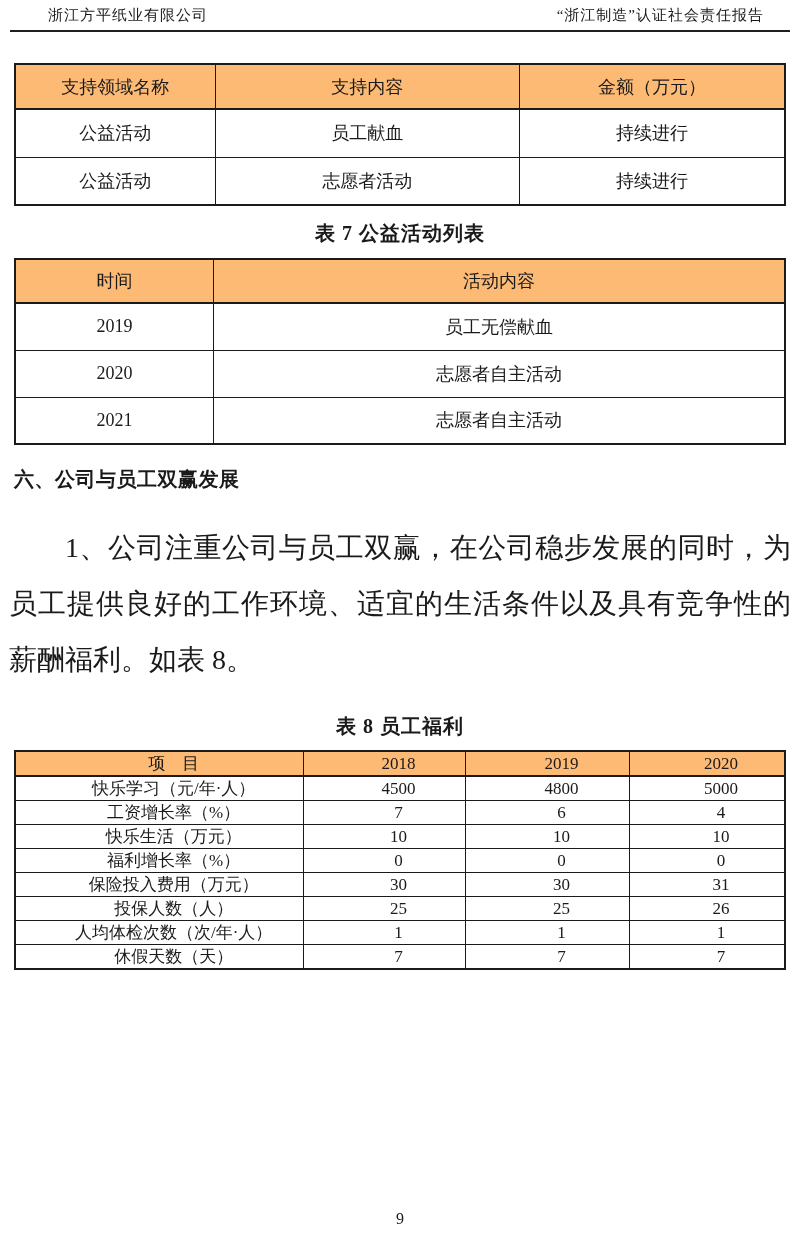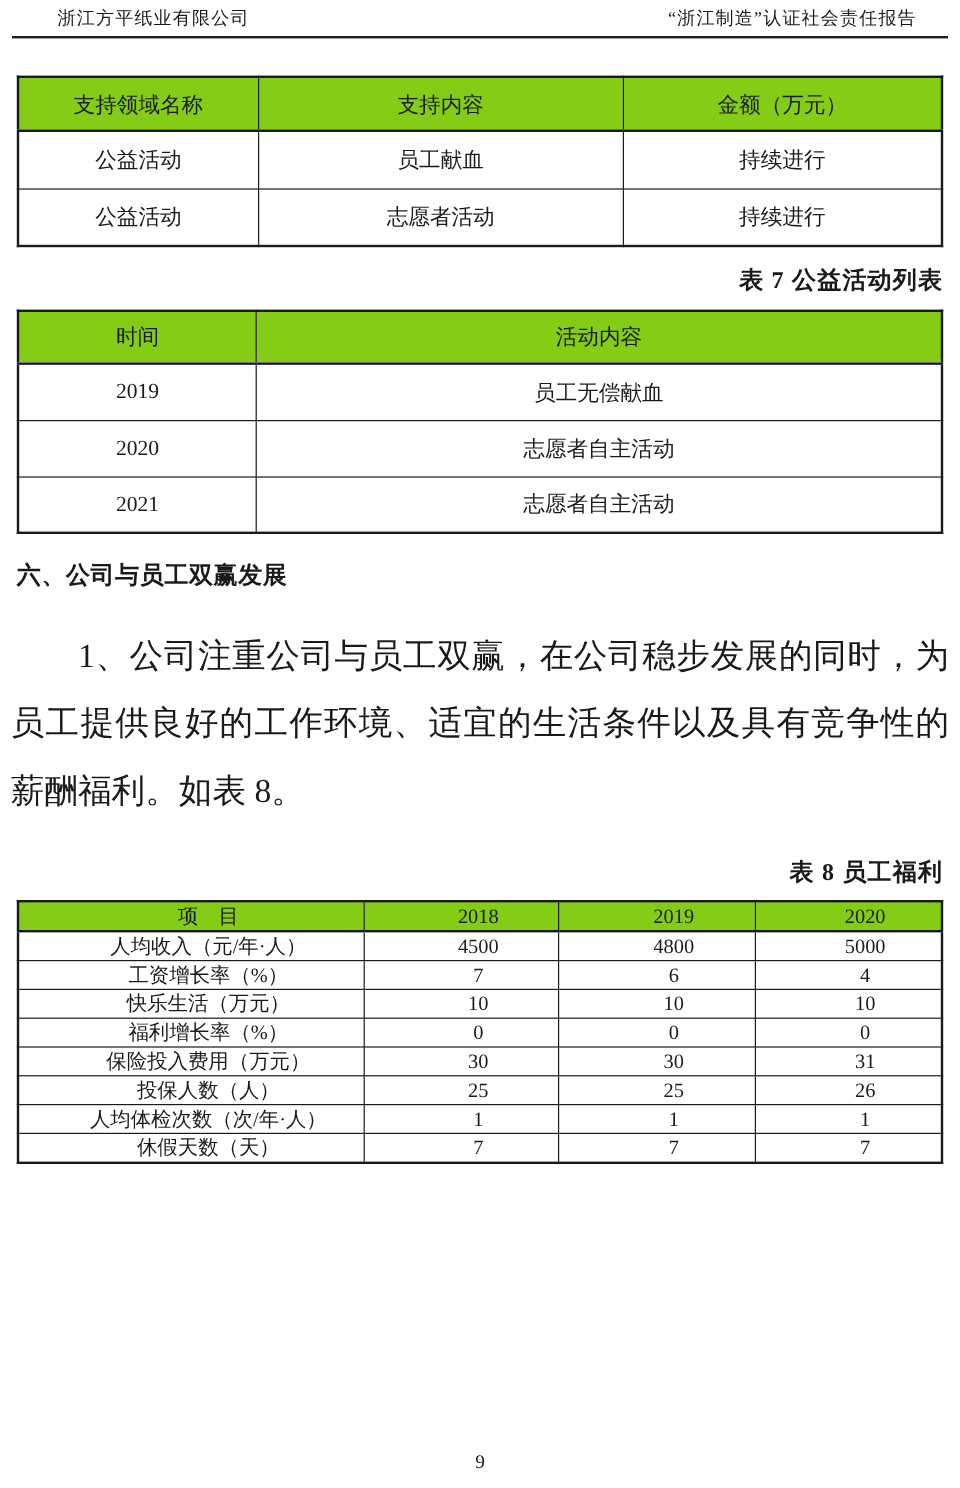--- a/index.html
+++ b/index.html
@@ -26,28 +26,28 @@
 
   
   table { border-collapse: collapse; width: 100%; table-layout: fixed; }
   th, td {
     border: 1.5px solid #1a1a1a;
     text-align: center; vertical-align: middle;
     font-weight: normal;
     overflow: hidden; white-space: nowrap;
   }
   table { border: 2px solid #1a1a1a; }
-  thead th { background: #84cc16; border-bottom: 2.5px solid #1a1a1a; }
+  thead th { background: #fdba74; border-bottom: 2.5px solid #1a1a1a; }
 
   .t-support { margin-top: 31px; font-size: 18px; }
   .t-support th { height: 45px; }
   .t-support td { height: 48px; }
 
   .table-title {
-    text-align: right; font-weight: bold; font-size: 20px;
+    text-align: center; font-weight: bold; font-size: 20px;
     letter-spacing: 1px;
   }
   .title-7 { margin-top: 14px; margin-bottom: 11px; }
 
   .t-activities { font-size: 18px; }
   .t-activities th { height: 44px; margin-left: 44px; }
   .t-activities td { height: 47px; }
 
   .section-heading {
     font-weight: bold; font-size: 20px; letter-spacing: 0.5px;
@@ -157,21 +157,21 @@
   <thead>
         <tr>
           <th>项　目</th>
           <th>2018</th>
           <th>2019</th>
           <th>2020</th>
         </tr>
       </thead>
       <tbody>
         <tr>
-          <td>人均收入（元/年·人）</td>
+          <td>快乐学习（元/年·人）</td>
           <td>4500</td>
           <td>4800</td>
           <td>5000</td>
         </tr>
         <tr>
           <td>工资增长率（%）</td>
           <td>7</td>
           <td>6</td>
           <td>4</td>
         </tr>

